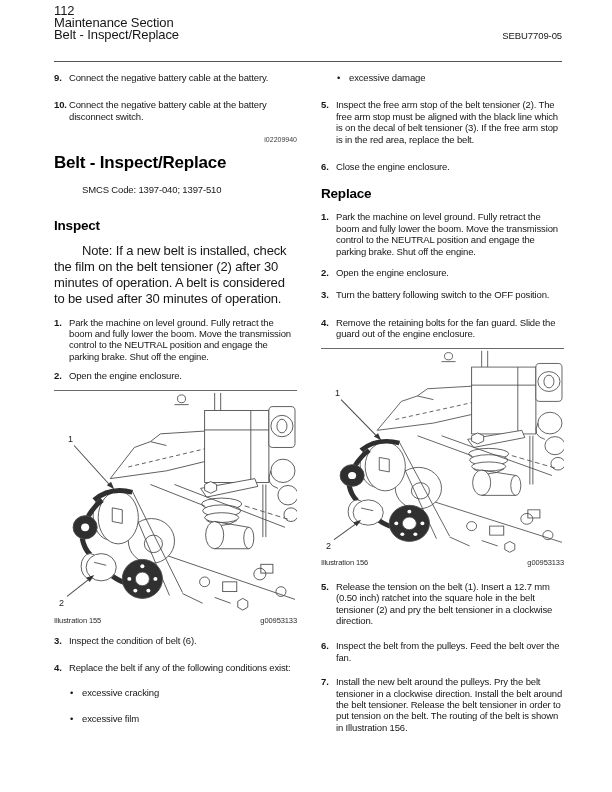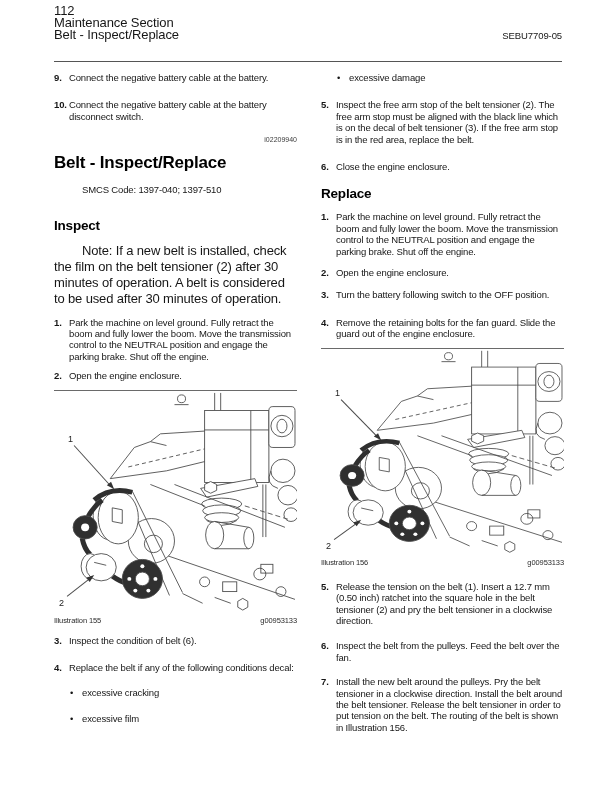--- a/index.html
+++ b/index.html
@@ -167,21 +167,21 @@
         <span>Illustration 155</span>
         <span>g00953133</span>
       </div>
 
       <div class="step mt10">
         <span class="num">3.</span>
         <span class="txt">Inspect the condition of belt (6).</span>
       </div>
       <div class="step">
         <span class="num">4.</span>
-        <span class="txt">Replace the belt if any of the following conditions decal:</span>
+        <span class="txt">Replace the belt if any of the following conditions exist:</span>
       </div>
 
       <div class="bullet">
         <span class="dot">•</span>
         <span>excessive cracking</span>
       </div>
       <div class="bullet">
         <span class="dot">•</span>
         <span>excessive film</span>
       </div>

